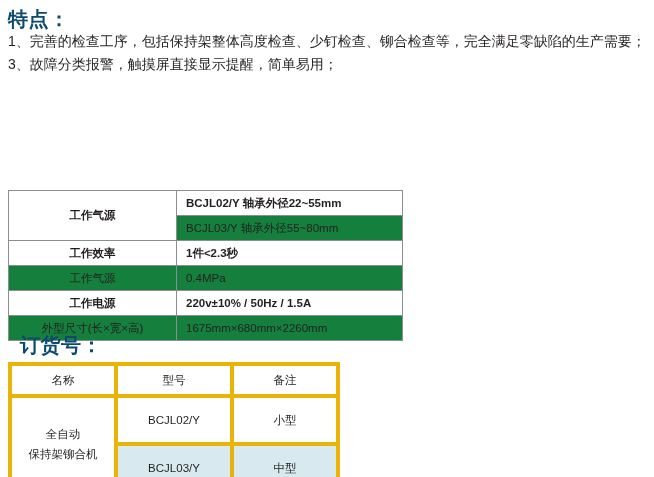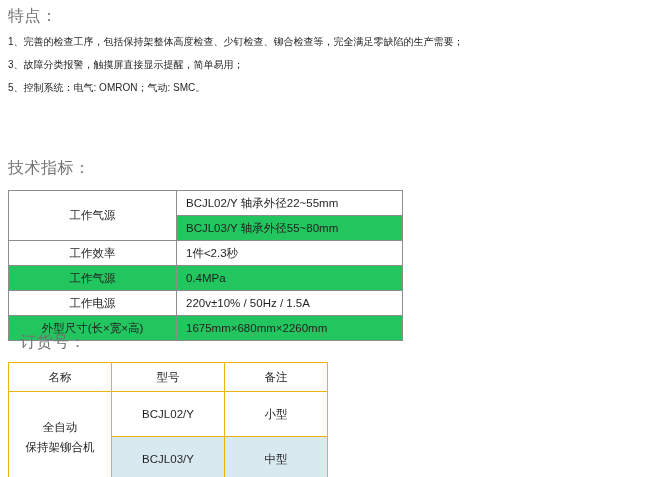--- a/index.html
+++ b/index.html
@@ -16,38 +16,38 @@
     position: relative;
     overflow: hidden;
   }
   .page {
     position: relative;
     width: 654px;
     height: 477px;
     padding: 0;
   }
   .section-title {
-    font-weight: normal;
-    font-size: 16px;
-    color: #737373;
+    font-weight: bold;
+    font-size: 20px;
+    color: #0c4a6e;
     letter-spacing: 0.5px;
   }
   .features-title {
     position: absolute;
     left: 8px;
     top: 6px;
   }
   .features-list {
     position: absolute;
     left: 8px;
     top: 30px;
     width: 640px;
   }
   .features-list .line {
-    font-size: 10px;
+    font-size: 14px;
     line-height: 23px;
     color: #231f20;
     white-space: nowrap;
   }
   .spec-title {
     position: absolute;
     left: 8px;
     top: 158px;
   }
   .spec-table {
@@ -67,39 +67,40 @@
   .spec-table td.label {
     width: 155px;
     text-align: center;
   }
   .spec-table td.value {
     width: 210px;
     text-align: left;
     padding-left: 9px;
   }
   .row-shaded td {
-    background: #22c55e;
+    background: #15803d;
   }
   .row-plain td {
     background: #ffffff;
+    font-weight: bold;
   }
   .order-title {
     position: absolute;
     left: 20px;
     top: 332px;
   }
   .order-table {
     position: absolute;
     left: 8px;
     top: 362px;
     border-collapse: collapse;
     font-size: 11.5px;
   }
   .order-table td, .order-table th {
-    border: 1px solid #eab308;
+    border: 4px solid #eab308;
     text-align: center;
     vertical-align: middle;
     font-weight: normal;
     color: #231f20;
   }
   .order-table th {
     height: 26px;
     background: #ffffff;
     font-weight: normal;
   }
@@ -122,24 +123,22 @@
 </head>
 <body>
 
 <div class="page">
 
   <div class="section-title features-title">特点：</div>
 
   <div class="features-list">
     <div class="line">1、完善的检查工序，包括保持架整体高度检查、少钉检查、铆合检查等，完全满足零缺陷的生产需要；</div>
     <div class="line">3、故障分类报警，触摸屏直接显示提醒，简单易用；</div>
-    <div class="line">5、控制系统：电气: OMRON；气动: SMC。</div>
   </div>
 
-  <div class="section-title spec-title">技术指标：</div>
 
   <table class="spec-table">
     <tbody>
       <tr class="row-plain">
         <td class="label" rowspan="2">工作气源</td>
         <td class="value">BCJL02/Y   轴承外径22~55mm</td>
       </tr>
       <tr class="row-shaded">
         <td class="value">BCJL03/Y   轴承外径55~80mm</td>
       </tr>

